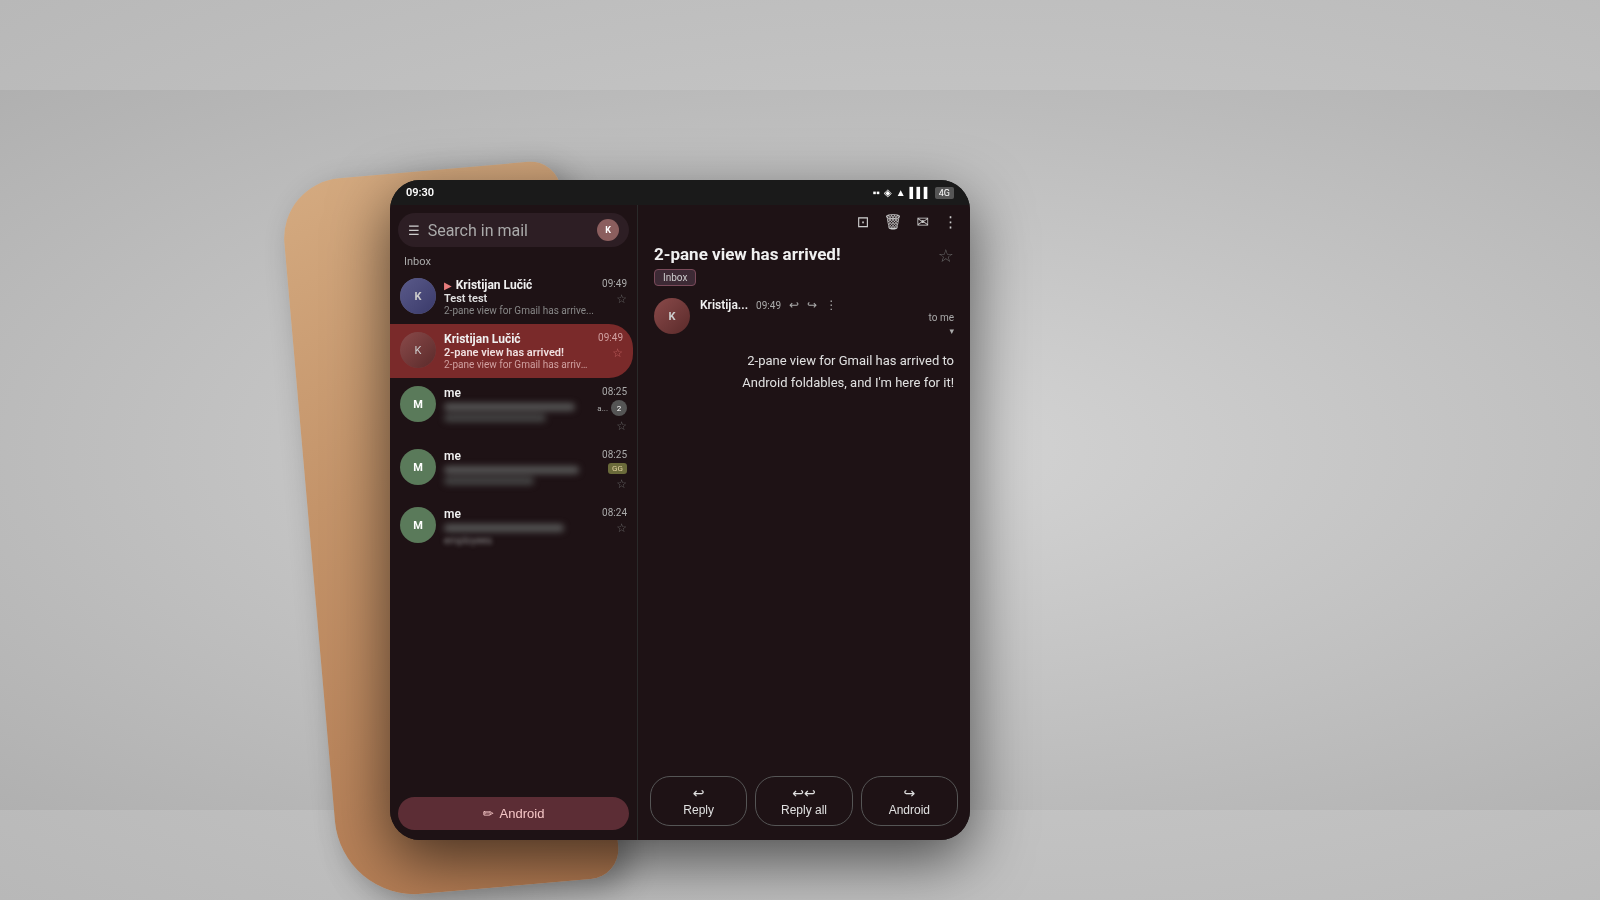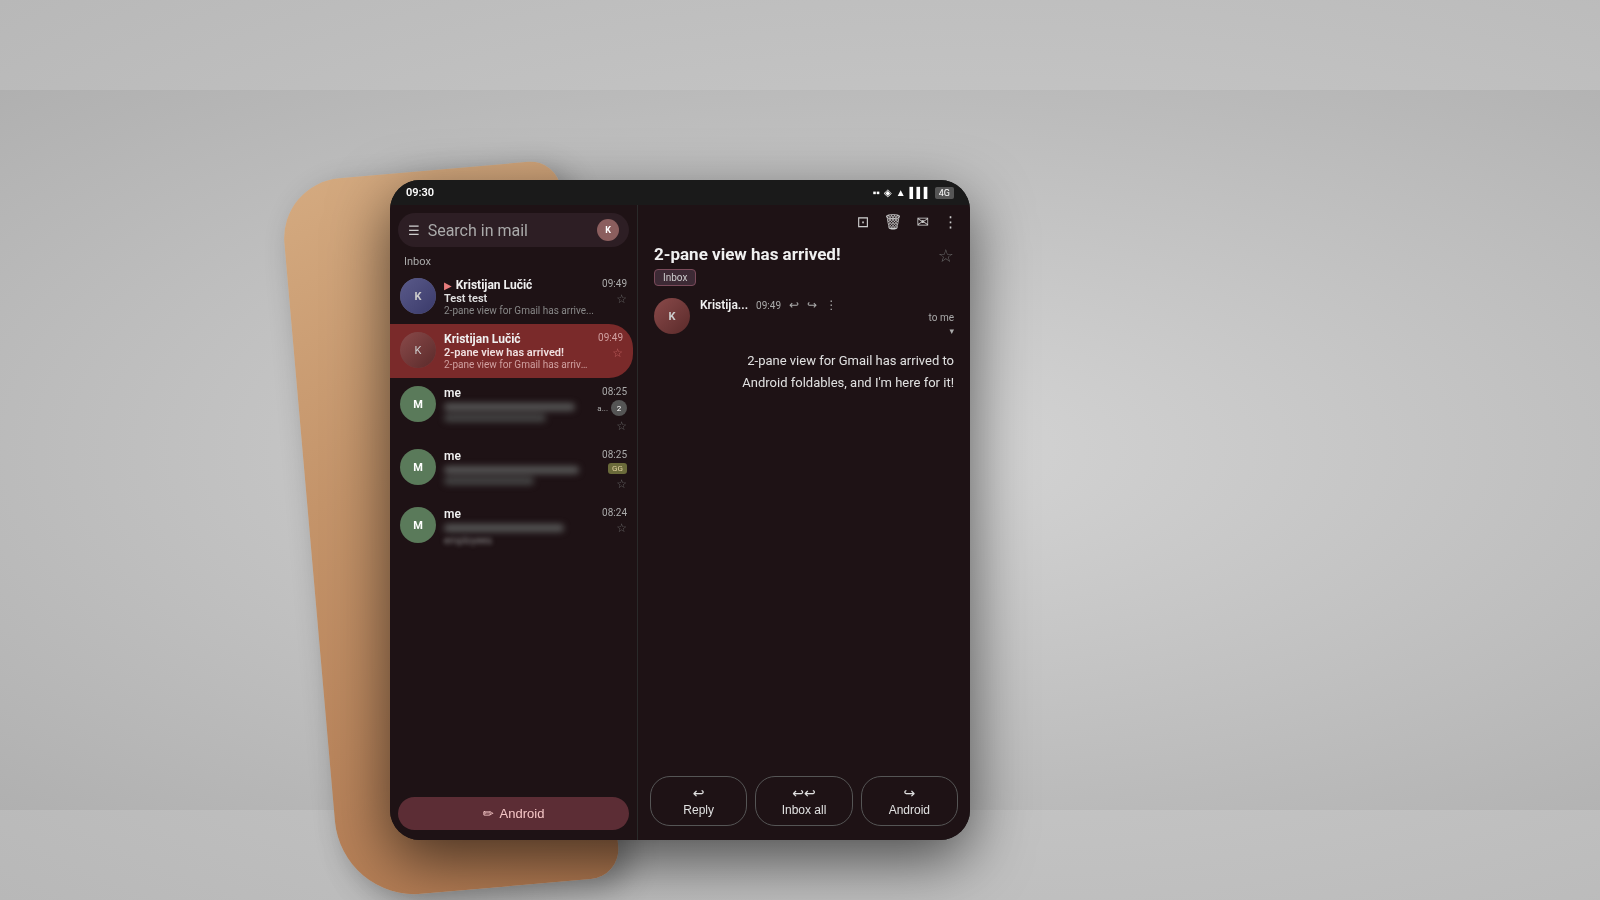--- a/index.html
+++ b/index.html
@@ -246,21 +246,21 @@
         </div>
 
 
         <div style="display:flex; gap:8px; padding:6px 12px 14px;">
           <button style="flex:1; border:1px solid #555; border-radius:20px; padding:8px 6px; font-size:12px; color:#e0e0e0; background:transparent; cursor:pointer; display:flex; flex-direction:column; align-items:center; gap:2px;">
             <span style="font-size:14px;">↩</span>
             <span>Reply</span>
           </button>
           <button style="flex:1; border:1px solid #555; border-radius:20px; padding:8px 6px; font-size:12px; color:#e0e0e0; background:transparent; cursor:pointer; display:flex; flex-direction:column; align-items:center; gap:2px;">
             <span style="font-size:14px;">↩↩</span>
-            <span>Inbox all</span>
+            <span>Reply all</span>
           </button>
           <button style="flex:1; border:1px solid #555; border-radius:20px; padding:8px 6px; font-size:12px; color:#e0e0e0; background:transparent; cursor:pointer; display:flex; flex-direction:column; align-items:center; gap:2px;">
             <span style="font-size:14px;">↪</span>
             <span>Android</span>
           </button>
         </div>
 
       </div>
     </div>
   </div>

